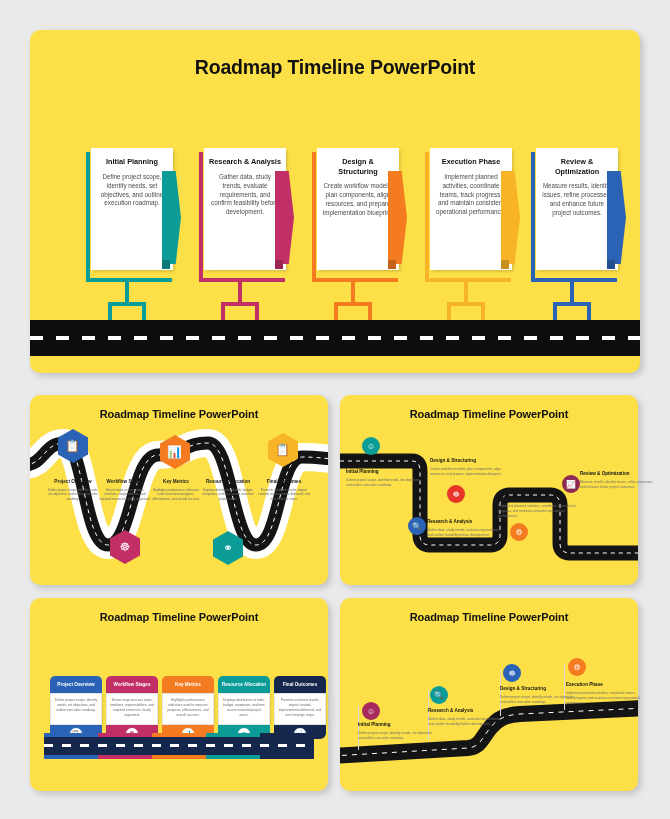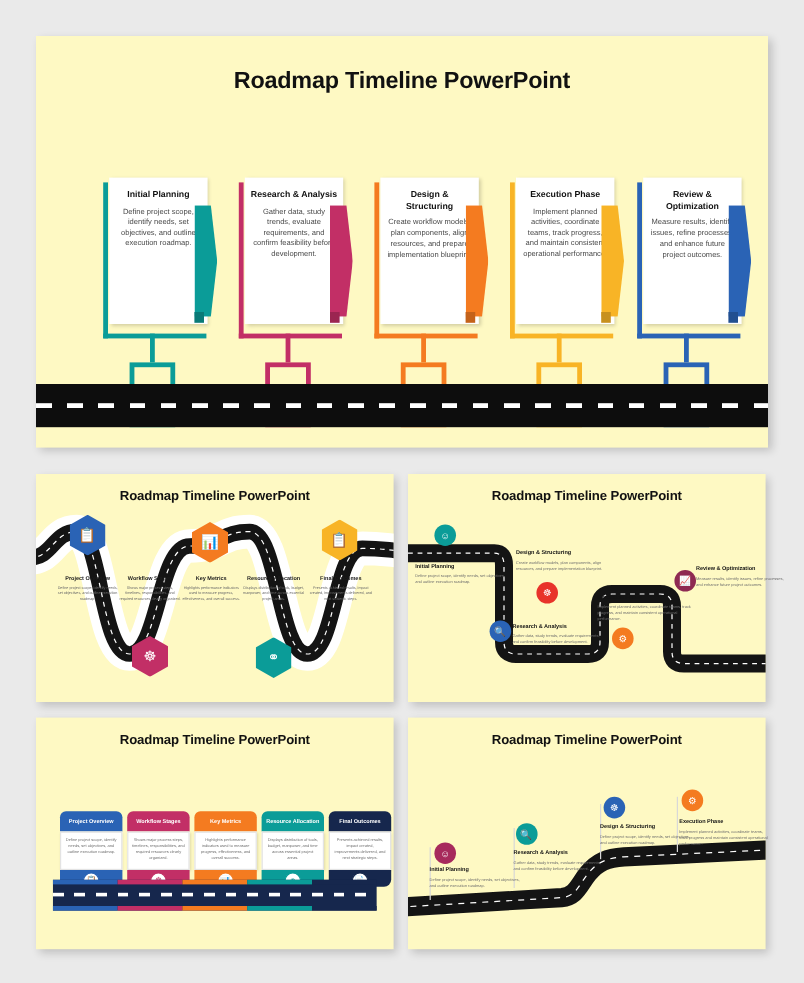--- a/index.html
+++ b/index.html
@@ -5,23 +5,24 @@
   * { box-sizing: border-box; margin: 0; padding: 0; }
   html, body {
     width: 670px; height: 819px;
     background: #eaeaea;
     font-family: "Liberation Sans", sans-serif;
     overflow: hidden;
   }
 
   
   .slide {
-    background: #fef9c3;
+    background: #fde047;
     position: absolute;
     box-shadow: 3px 3px 7px rgba(0,0,0,0.18);
+    border-radius: 10px;
   }
 
   
   #main-slide { left: 30px; top: 30px; width: 610px; height: 343px; }
 
   .main-title {
     text-align: center;
     font-size: 19.5px;
     font-weight: bold;
     letter-spacing: -0.2px;

